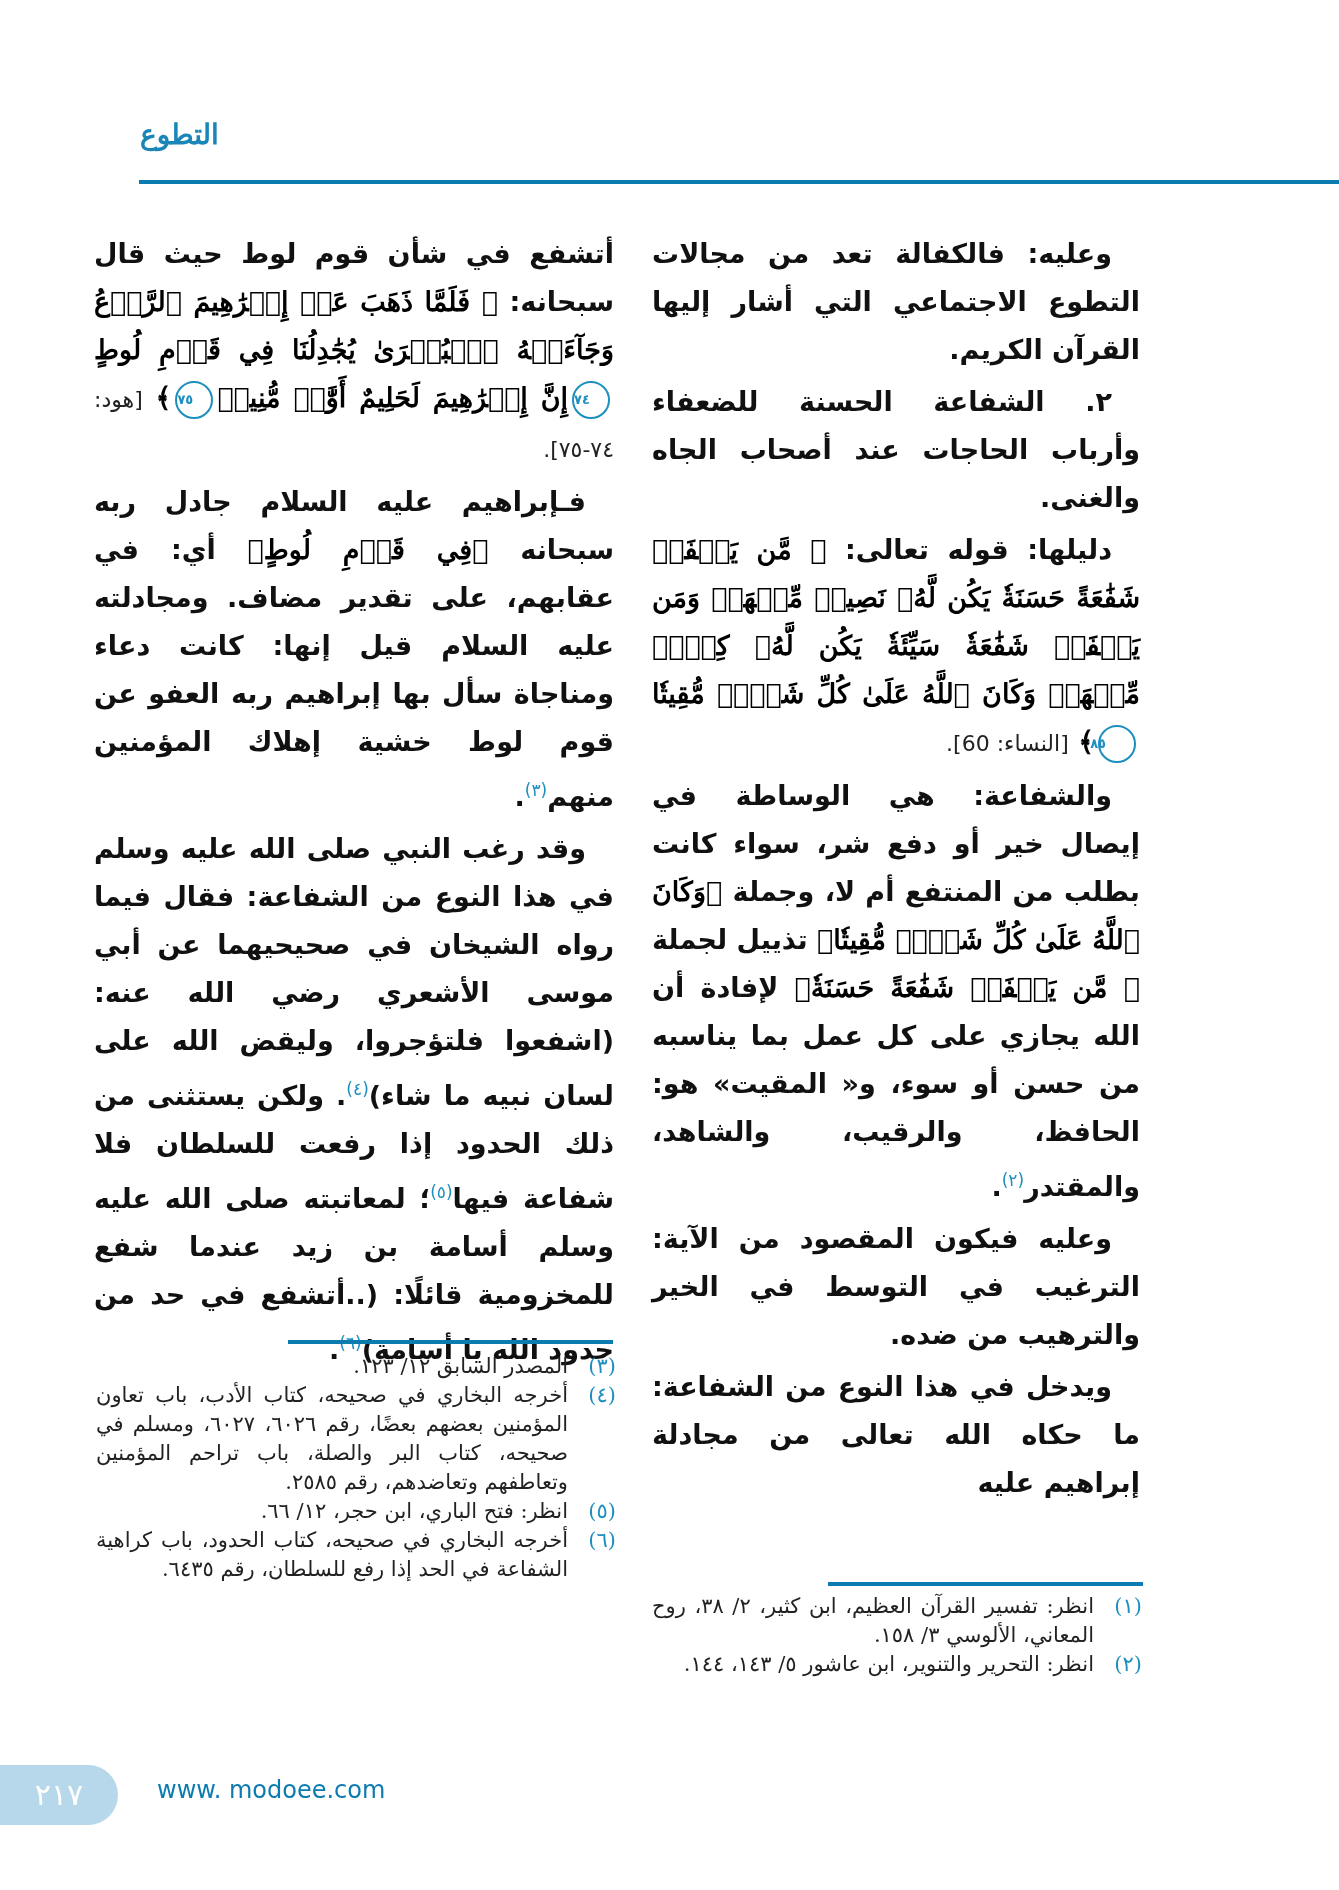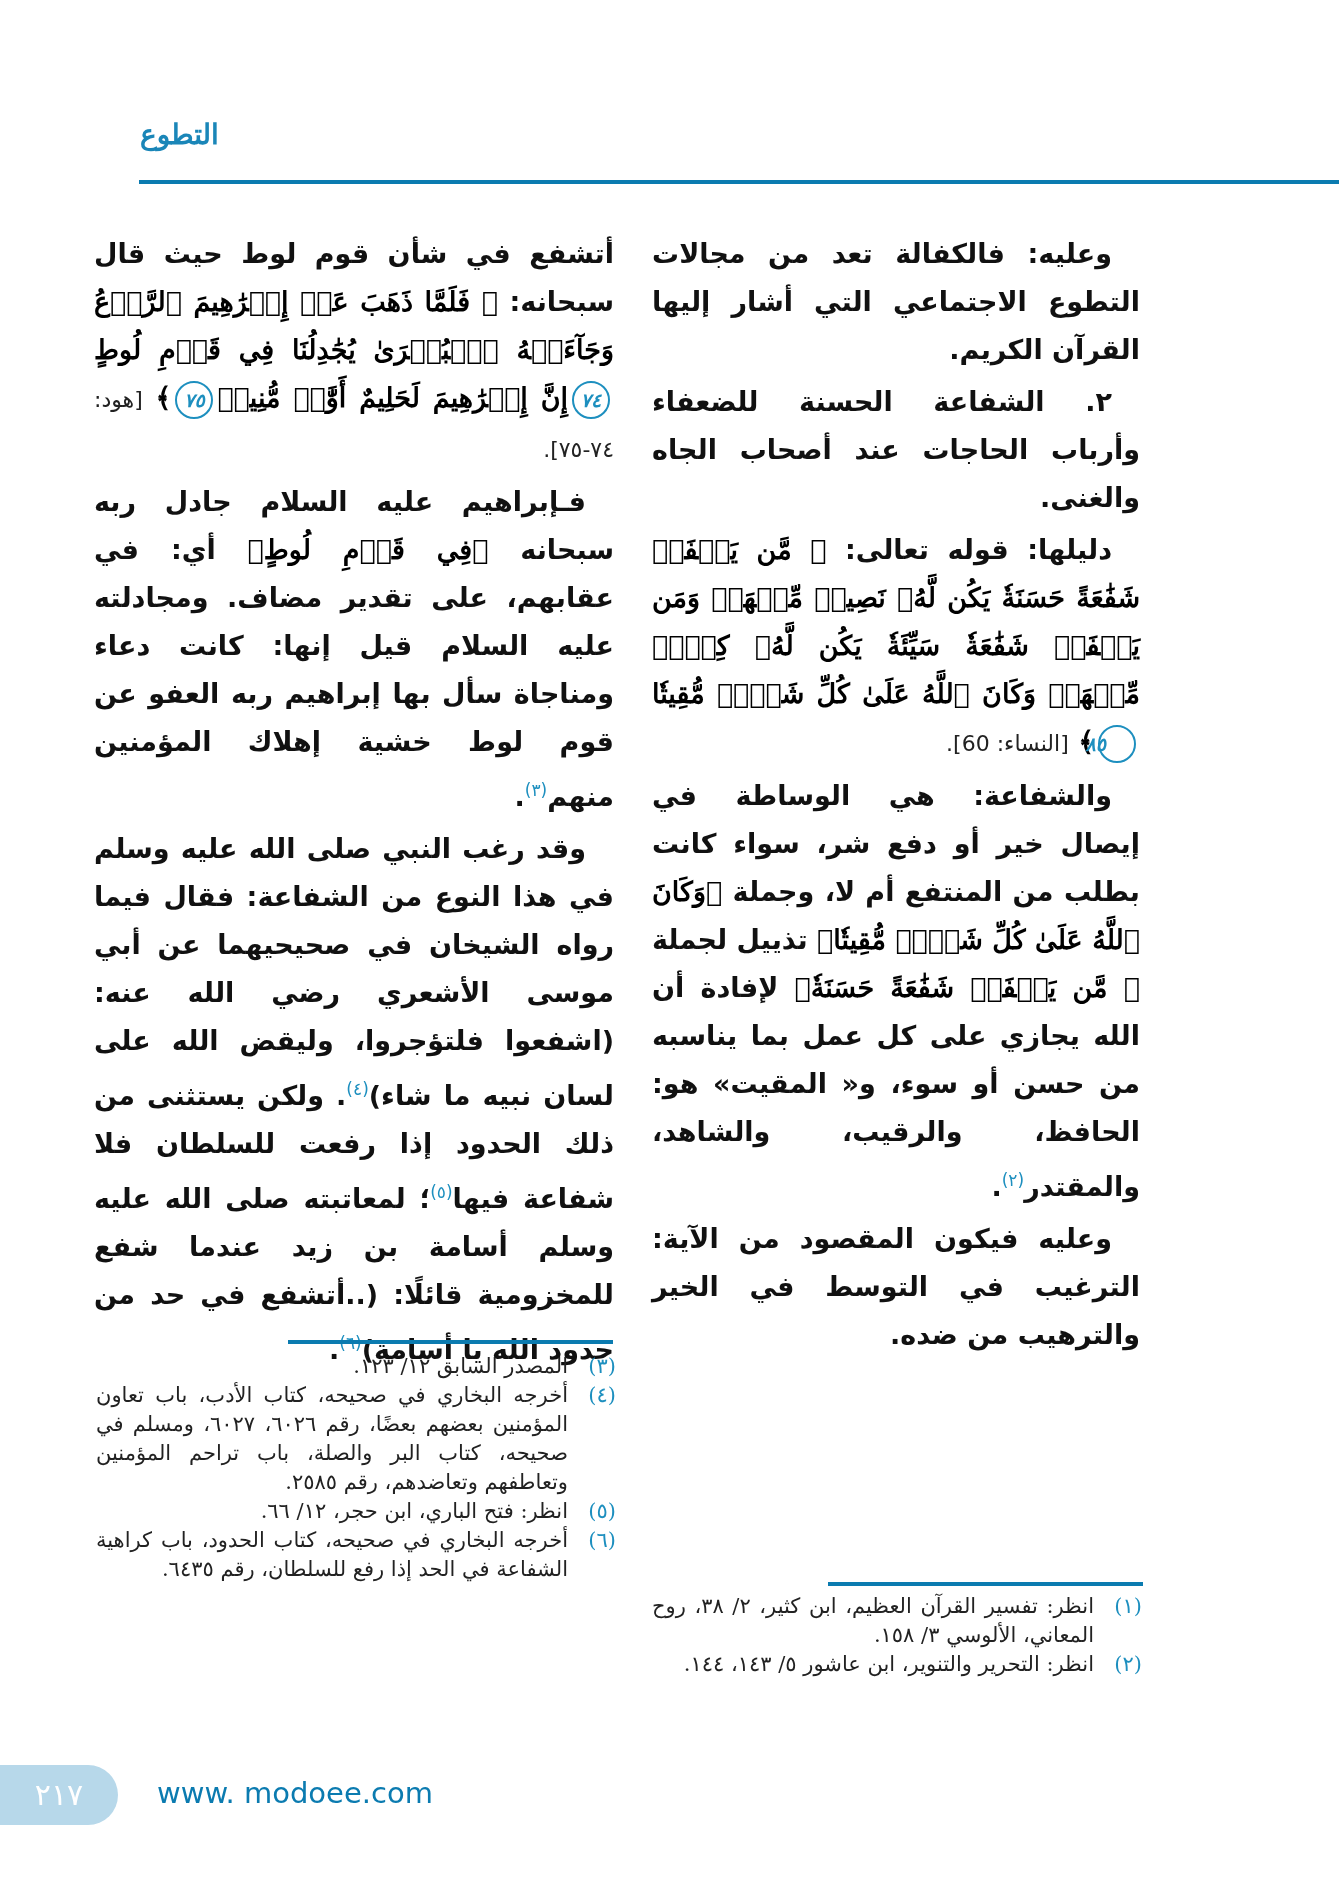--- a/index.html
+++ b/index.html
@@ -10,58 +10,59 @@
   .header-rule { position: absolute; left: 139px; right: 0; top: 180px; height: 4px; background: #0b7bb0; }
 
   .col { position: absolute; direction: rtl; text-align: justify; }
   .col-right { left: 652px; width: 488px; top: 230px; }
   .col-left { left: 94px; width: 520px; top: 230px; }
 
   .para { font-size: 27px; font-weight: bold; line-height: 48px; margin: 0 0 4px 0; }
   .para.indent { text-indent: 28px; }
   .quran { color: #000000; font-family: "DejaVu Serif", serif; font-weight: bold; }
   .ayah-num { display: inline-block; width: 34px; height: 34px; border: 2px solid #1d8fbf; border-radius: 50%;
-              font-size: 19px; text-align: center; line-height: 34px; color: #1d8fbf; vertical-align: middle; margin: 0 4px; font-style: italic; }
+              font-size: 13px; text-align: left; line-height: 34px; color: #1d8fbf; vertical-align: middle; margin: 0 4px; }
   .ref { font-weight: normal; font-size: 22px; color: #222; }
   .fnref { color: #1d8fbf; font-size: 17px; vertical-align: super; font-weight: normal; }
 
   .fn-rule { position: absolute; height: 4px; background: #0b7bb0; }
   .fn-rule-right { left: 828px; width: 315px; top: 1582px; }
   .fn-rule-left { left: 288px; width: 325px; top: 1340px; }
 
   .footnotes { position: absolute; direction: rtl; font-size: 21px; line-height: 29px; color: #222;
                font-family: "DejaVu Serif", serif; }
   .fn-right { left: 652px; width: 490px; top: 1592px; }
   .fn-left { left: 96px; width: 520px; top: 1352px; }
   .fn-item { display: flex; flex-direction: row; align-items: flex-start; }
   .fn-num { color: #1d8fbf; width: 48px; flex: none; }
   .fn-text { flex: 1; text-align: justify; }
 
   .page-badge { position: absolute; left: 0; top: 1765px; width: 118px; height: 60px; background: #b7d8ea;
                 border-radius: 0 30px 30px 0; color: #ffffff; font-size: 30px; text-align: center; line-height: 60px; }
-  .site-url { position: absolute; left: 157px; top: 1776px; font-size: 29px; color: #0b7bb0;
+  .site-url { position: absolute; left: 157px; top: 1776px; font-size: 24px; color: #0b7bb0;
               font-family: "DejaVu Sans", sans-serif; }
 </style>
 </head>
 <body>
 
 <div class="header-title">التطوع</div>
 <div class="header-rule"></div>
 
 <div class="col col-right">
   <p class="para indent">وعليه: فالكفالة تعد من مجالات التطوع الاجتماعي التي أشار إليها القرآن الكريم.</p>
   <p class="para indent">٢. الشفاعة الحسنة للضعفاء وأرباب الحاجات عند أصحاب الجاه والغنى.</p>
   <p class="para indent">
     <span>دليلها: قوله تعالى: </span><span class="quran">﴿ مَّن يَشۡفَعۡ شَفَٰعَةً حَسَنَةٗ يَكُن لَّهُۥ نَصِيبٞ مِّنۡهَاۖ وَمَن يَشۡفَعۡ شَفَٰعَةٗ سَيِّئَةٗ يَكُن لَّهُۥ كِفۡلٞ مِّنۡهَاۗ وَكَانَ ٱللَّهُ عَلَىٰ كُلِّ شَيۡءٖ مُّقِيتٗا</span><span class="ayah-num">٨٥</span><span class="quran">﴾</span>
     <span class="ref">[النساء: 60].</span>
   </p>
   <p class="para indent">
     <span>والشفاعة: هي الوساطة في إيصال خير أو دفع شر، سواء كانت بطلب من المنتفع أم لا، وجملة </span><span class="quran">﴿وَكَانَ ٱللَّهُ عَلَىٰ كُلِّ شَيۡءٖ مُّقِيتٗا﴾</span><span> تذييل لجملة </span><span class="quran">﴿ مَّن يَشۡفَعۡ شَفَٰعَةً حَسَنَةٗ﴾</span><span> لإفادة أن الله يجازي على كل عمل بما يناسبه من حسن أو سوء، و« المقيت» هو: الحافظ، والرقيب، والشاهد، والمقتدر</span><span class="fnref">(٢)</span><span>.</span>
   </p>
   <p class="para indent">وعليه فيكون المقصود من الآية: الترغيب في التوسط في الخير والترهيب من ضده.</p>
+  <p class="para indent">ويدخل في هذا النوع من الشفاعة: ما حكاه الله تعالى من مجادلة إبراهيم عليه</p>
 </div>
 
 <div class="fn-rule fn-rule-right"></div>
 <div class="footnotes fn-right">
   <div class="fn-item">
     <span class="fn-num">(١)</span>
     <span class="fn-text">انظر: تفسير القرآن العظيم، ابن كثير، ٢/ ٣٨، روح المعاني، الألوسي ٣/ ١٥٨.</span>
   </div>
   <div class="fn-item">
     <span class="fn-num">(٢)</span>

